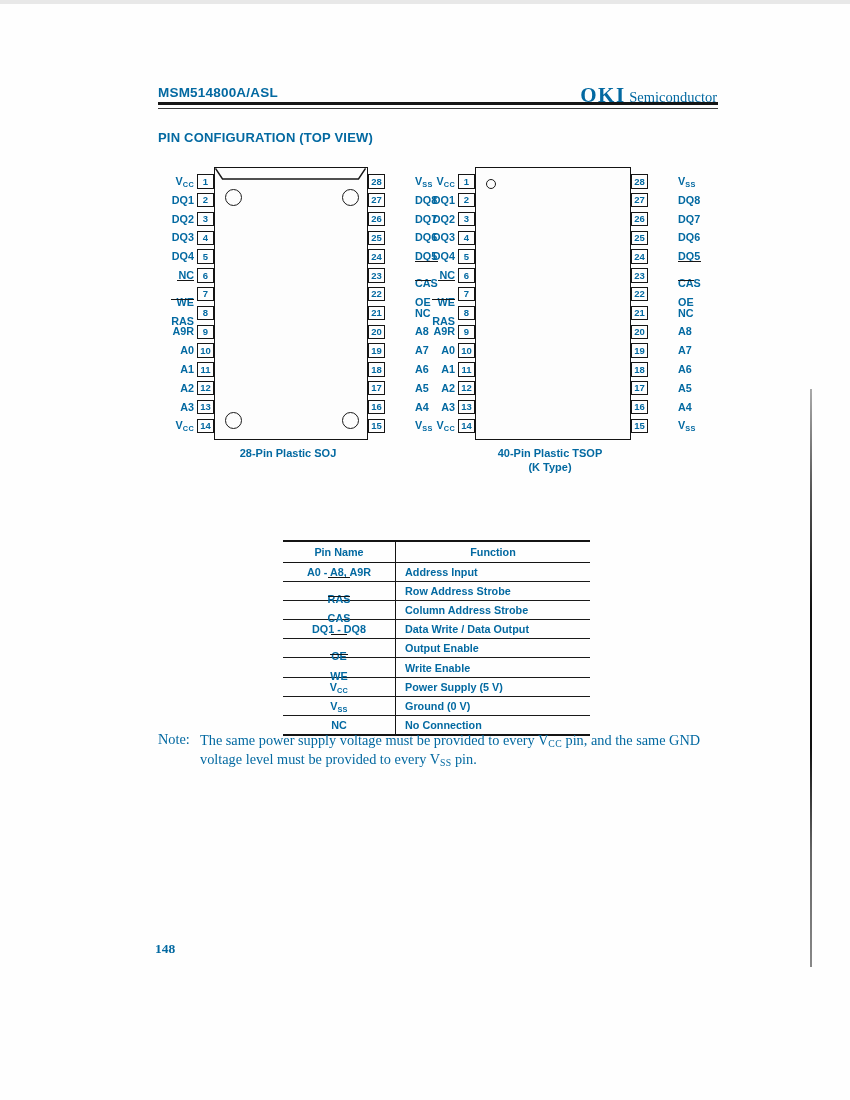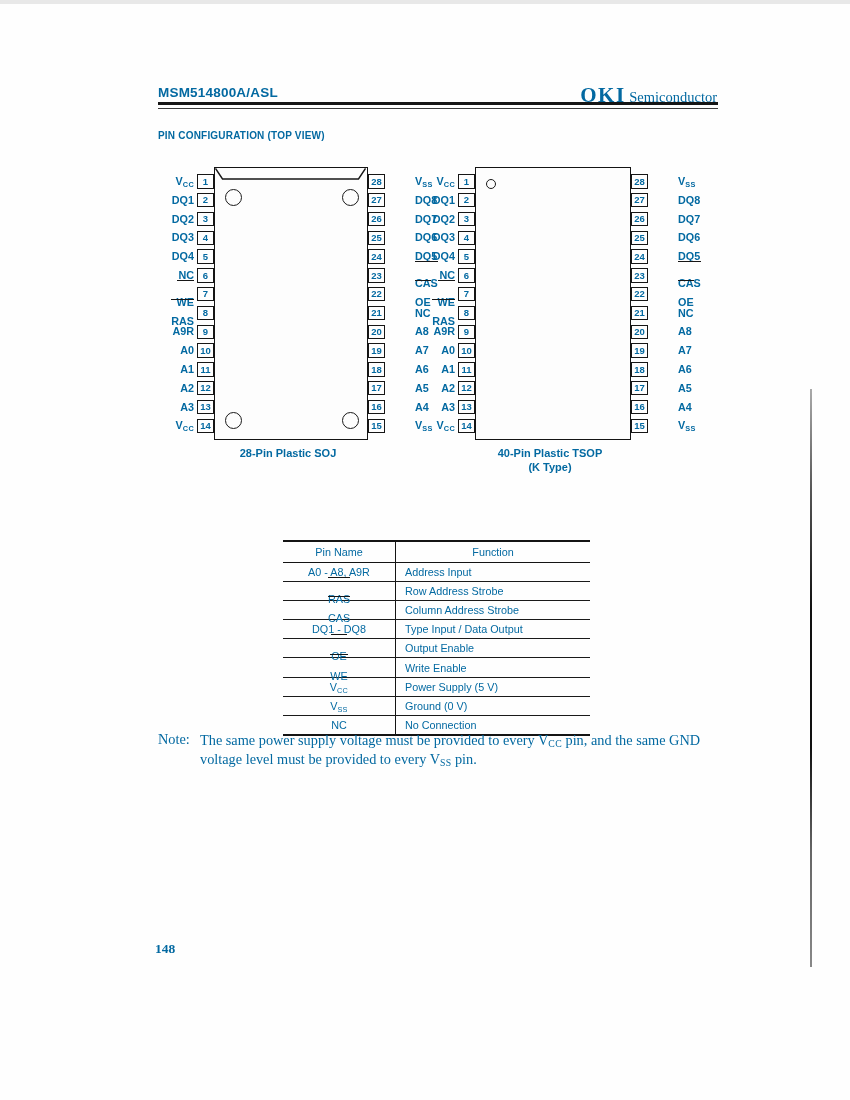--- a/index.html
+++ b/index.html
@@ -26,21 +26,21 @@
     font-weight:bold;font-size:21px;letter-spacing:1.5px;
     font-family:"Liberation Serif", serif;
   }
   .hdr-rule{
     position:absolute;left:158px;top:98px;width:560px;height:3px;
     border-top:3px solid #151515;border-bottom:1px solid #3a3a3a;
   }
   
   .sec-title{
     position:absolute;left:158px;top:126px;margin:0;
-    font-size:10px;font-weight:bold;letter-spacing:.2px;
+    font-size:13px;font-weight:bold;letter-spacing:.2px;
   }
   
   .pkg{position:absolute;top:163px;}
   .pkg-row{display:flex;align-items:flex-start;}
   .pin-col{padding-top:5px;}
   .pin-row{display:flex;align-items:center;height:18.8px;}
   .pin-row.right{justify-content:flex-start;gap:24px;}
   .pin-label{
     width:40px;font-size:10.8px;font-weight:bold;white-space:nowrap;
     line-height:1;
@@ -73,21 +73,21 @@
   }
   .pkg-caption div:empty{display:none;}
   
   .tbl{
     position:absolute;left:283px;top:536px;width:307px;
     border-top:2.5px solid #141414;
   }
   .tbl-row{
     display:flex;align-items:stretch;height:18.2px;
     border-bottom:1.4px solid #1a1a1a;
-    font-size:10.8px;font-weight:normal;
+    font-size:10.8px;font-weight:bold;
   }
   .tbl-row.head{height:19.5px;border-bottom:1.6px solid #141414;}
   .tbl-row:last-child{border-bottom:2.2px solid #141414;}
   .cell-pin{
     width:112px;border-right:1.6px solid #141414;
     display:flex;align-items:center;justify-content:center;
   }
   .cell-fn{
     flex:1;display:flex;align-items:center;padding-left:9px;
   }
@@ -406,21 +406,21 @@
       <div class="tbl-row">
         <div class="cell-pin">
           <span class=""><span class="ovl">CAS</span></span>
         </div>
         <div class="cell-fn">Column Address Strobe</div>
       </div>
       <div class="tbl-row">
         <div class="cell-pin">
           <span class=""><span>DQ1 - DQ8</span></span>
         </div>
-        <div class="cell-fn">Type Input / Data Output</div>
+        <div class="cell-fn">Data Write / Data Output</div>
       </div>
       <div class="tbl-row">
         <div class="cell-pin">
           <span class=""><span class="ovl">OE</span></span>
         </div>
         <div class="cell-fn">Output Enable</div>
       </div>
       <div class="tbl-row">
         <div class="cell-pin">
           <span class=""><span class="ovl">WE</span></span>

